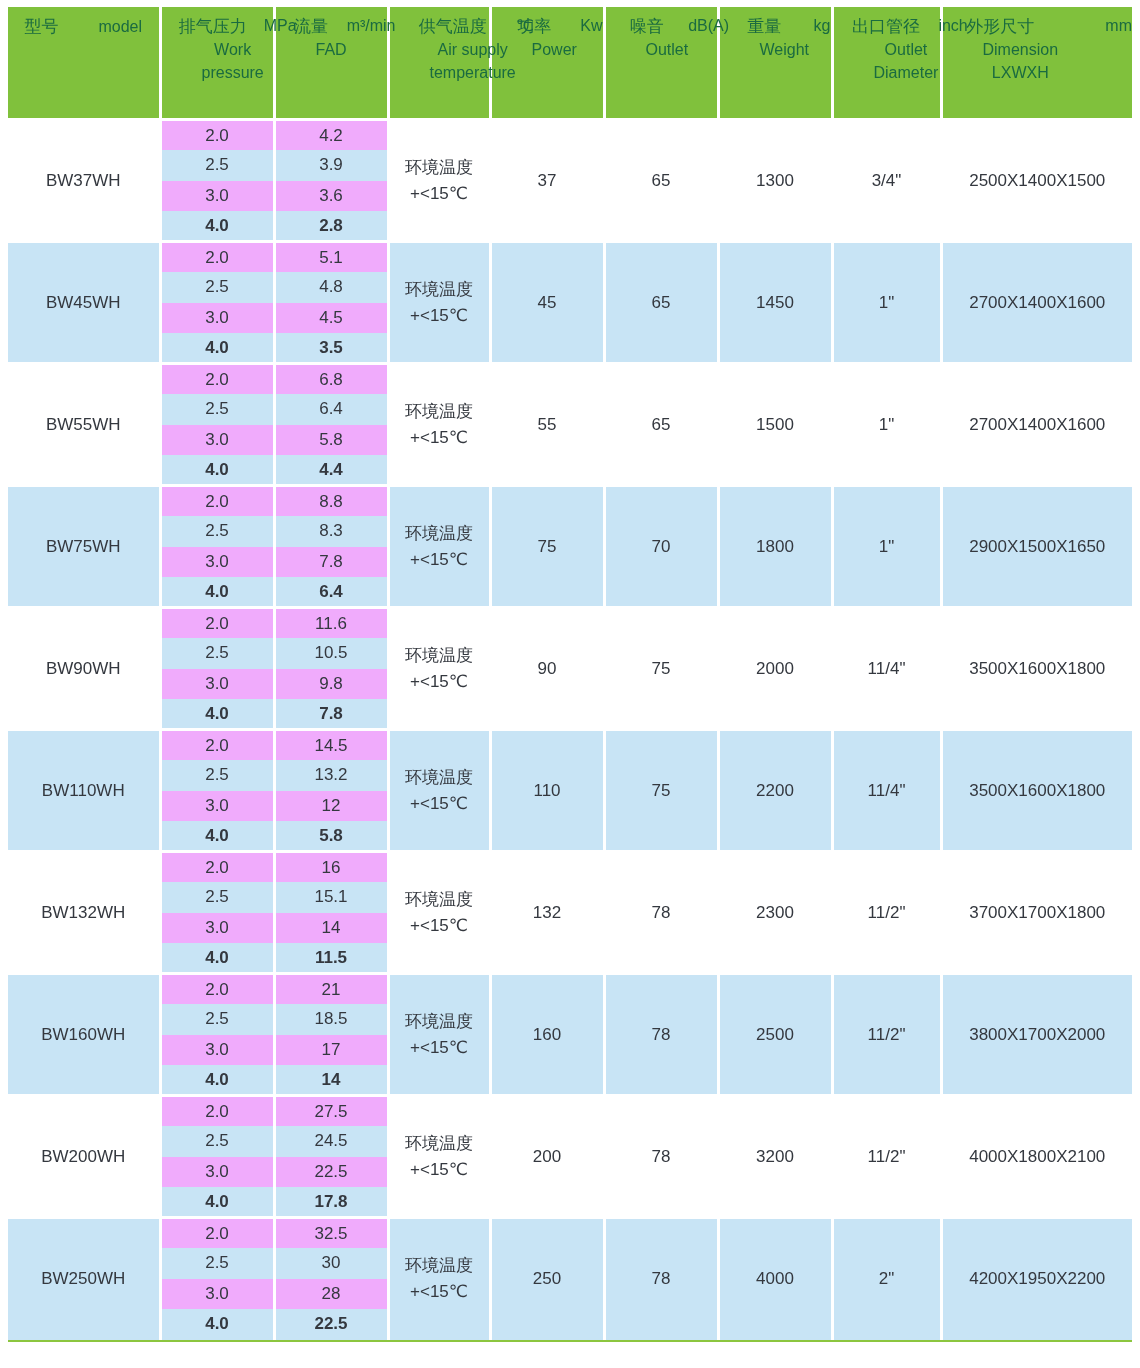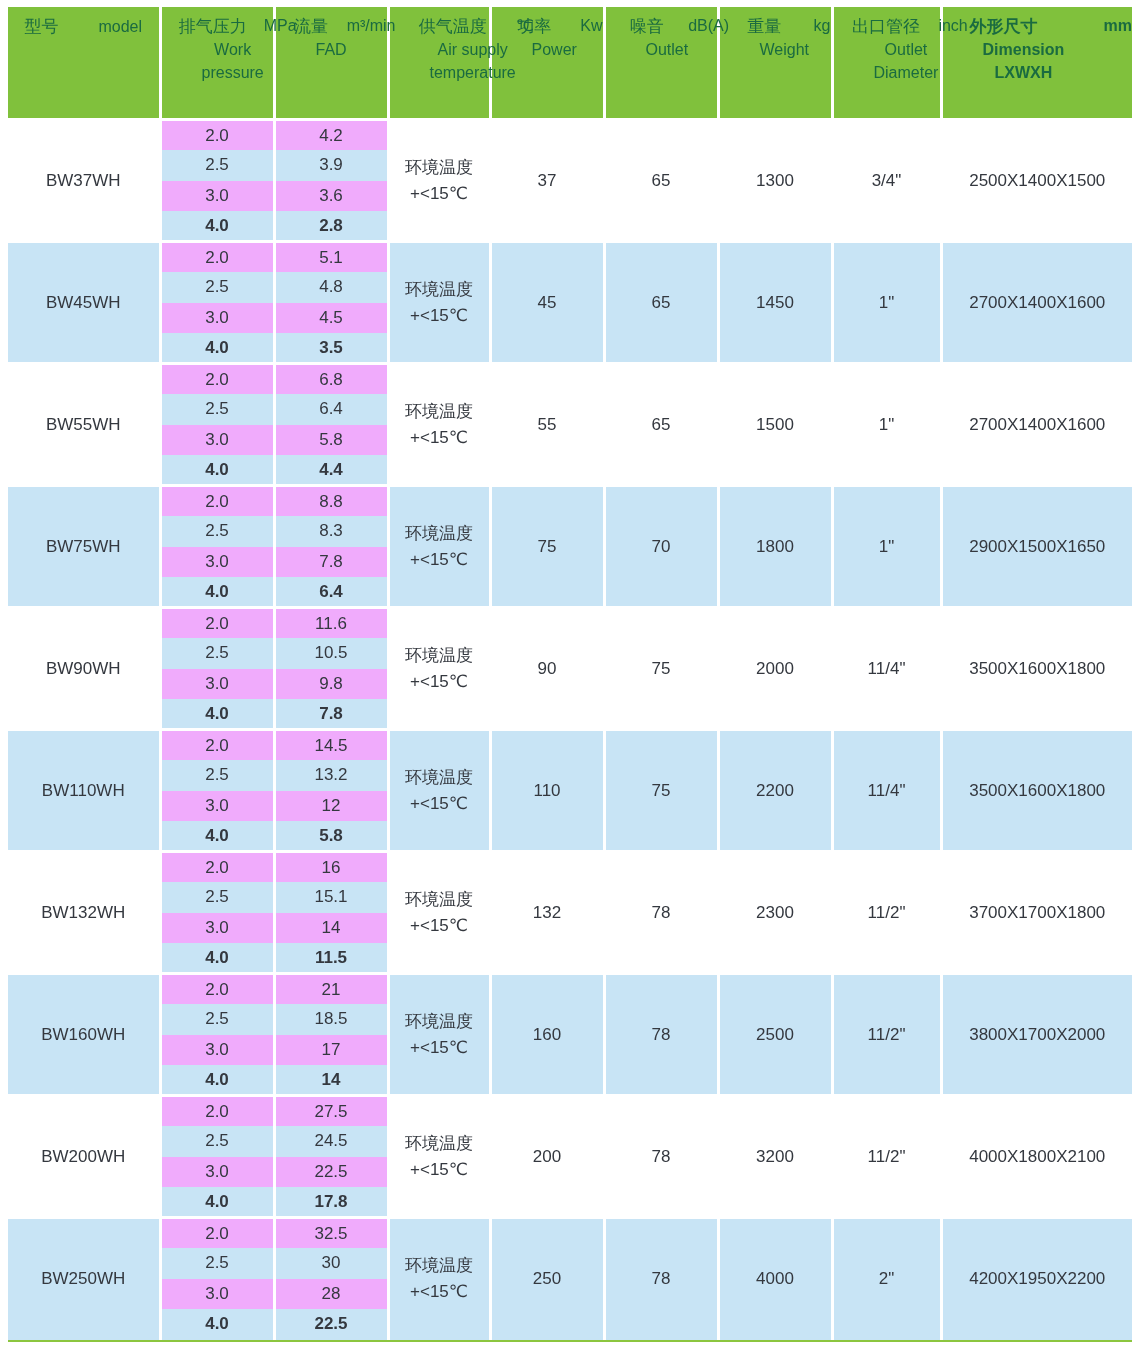--- a/index.html
+++ b/index.html
@@ -17,21 +17,21 @@
   }
   th, td { padding: 0; text-align: center; vertical-align: middle; }
 
   
   th {
     background: var(--header-green, #80c13c);
     border-right: 3px solid #fff;
     border-bottom: 3px solid #fff;
     font-weight: normal;
   }
-  th:last-child { border-right: none; font-weight: bold; }
+  th:last-child { border-right: none; }
   .hwrap {
     height: 111px;
     display: flex;
     flex-direction: row;
     justify-content: space-between;
     padding: 8px 0 7px 0;
     color: var(--header-text, #1a6b40);
   }
   .hwrap.center { justify-content: center; row-gap: 4px; }
   .zh  { font-size: 17px; line-height: 23px; }

